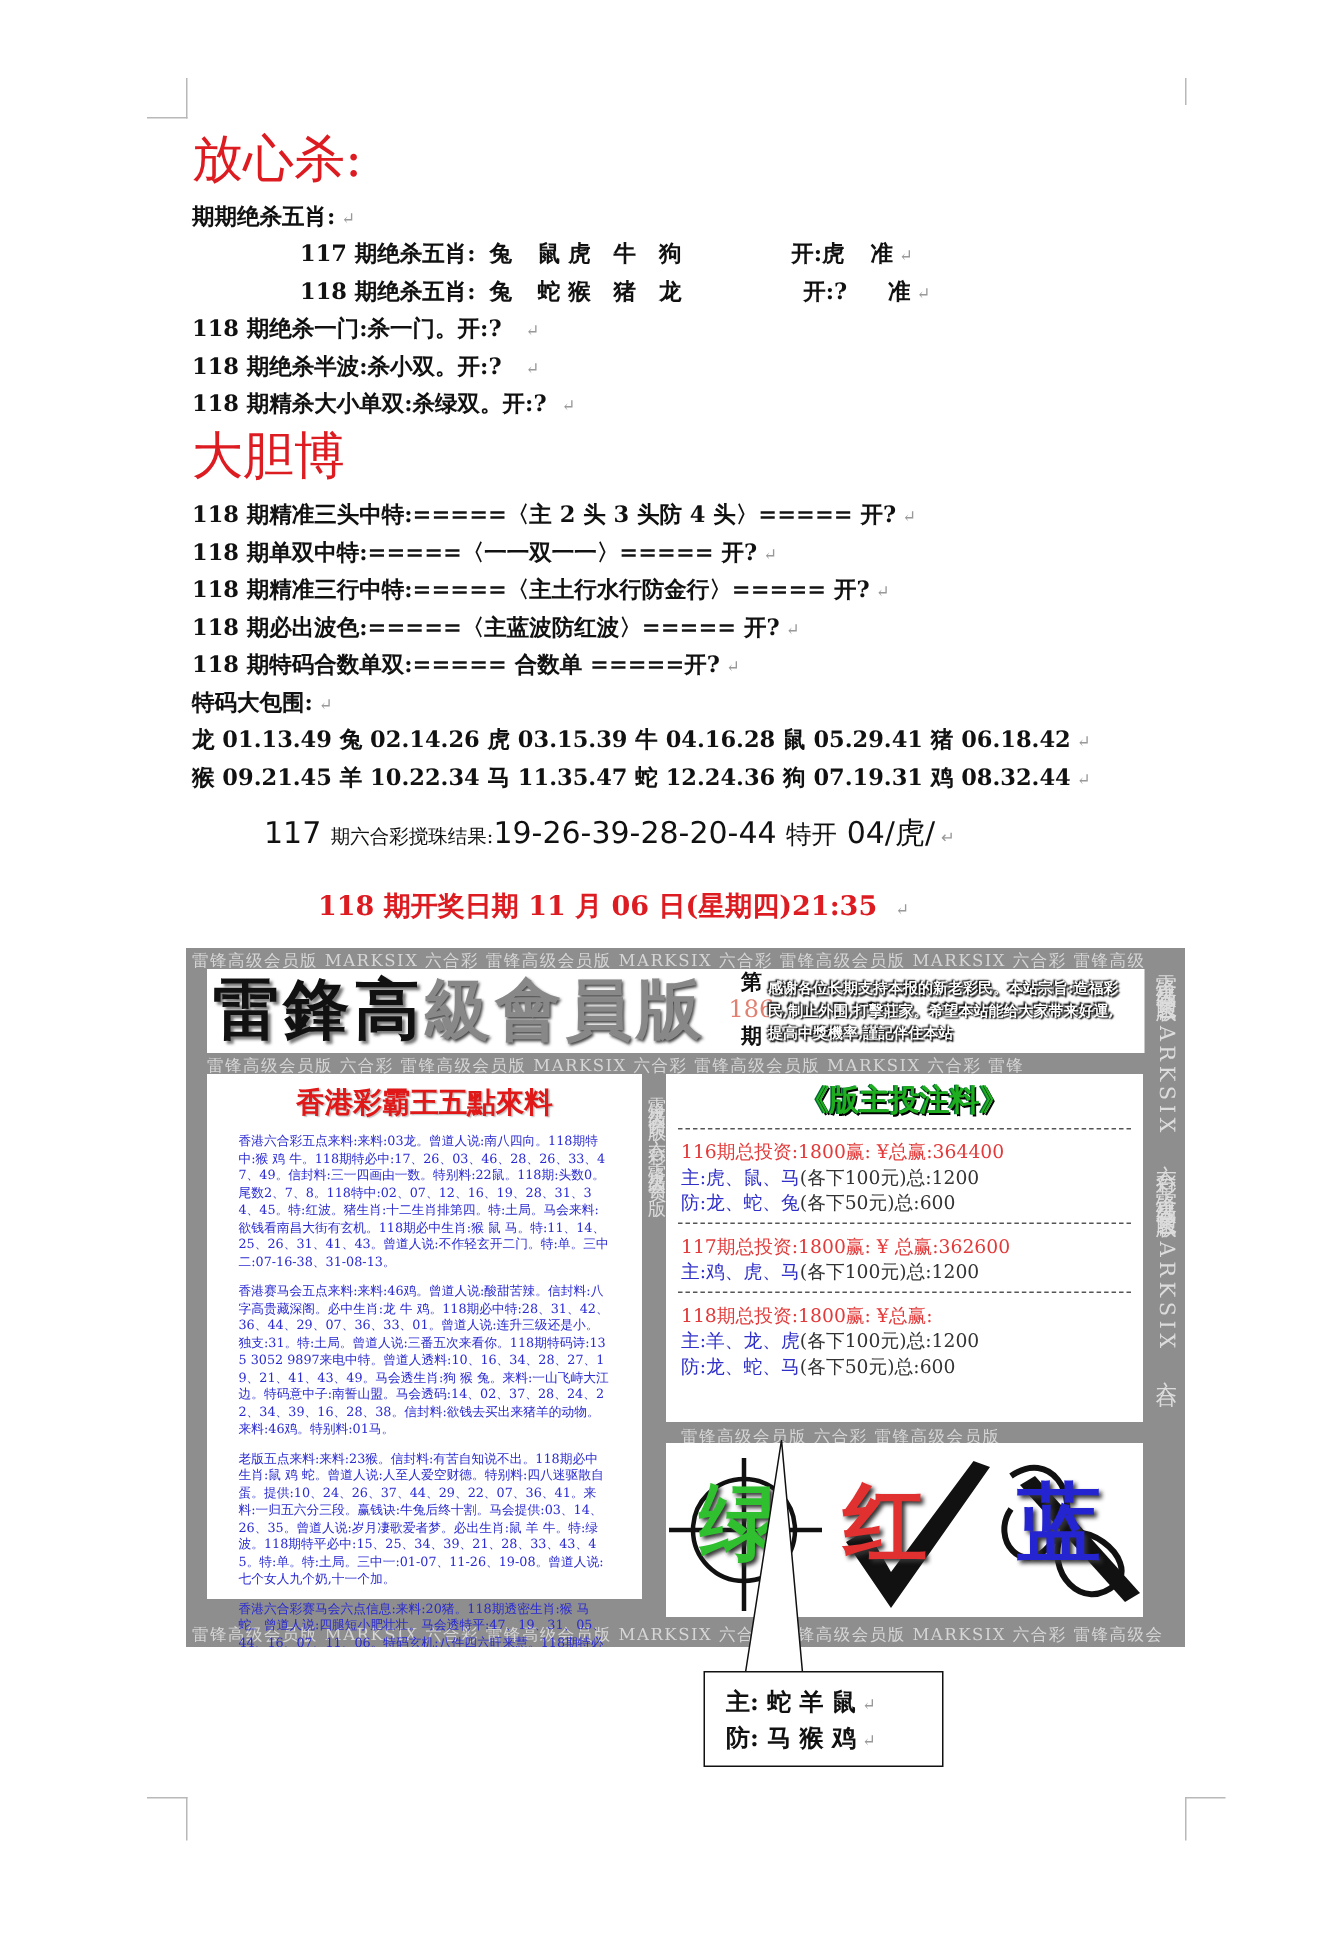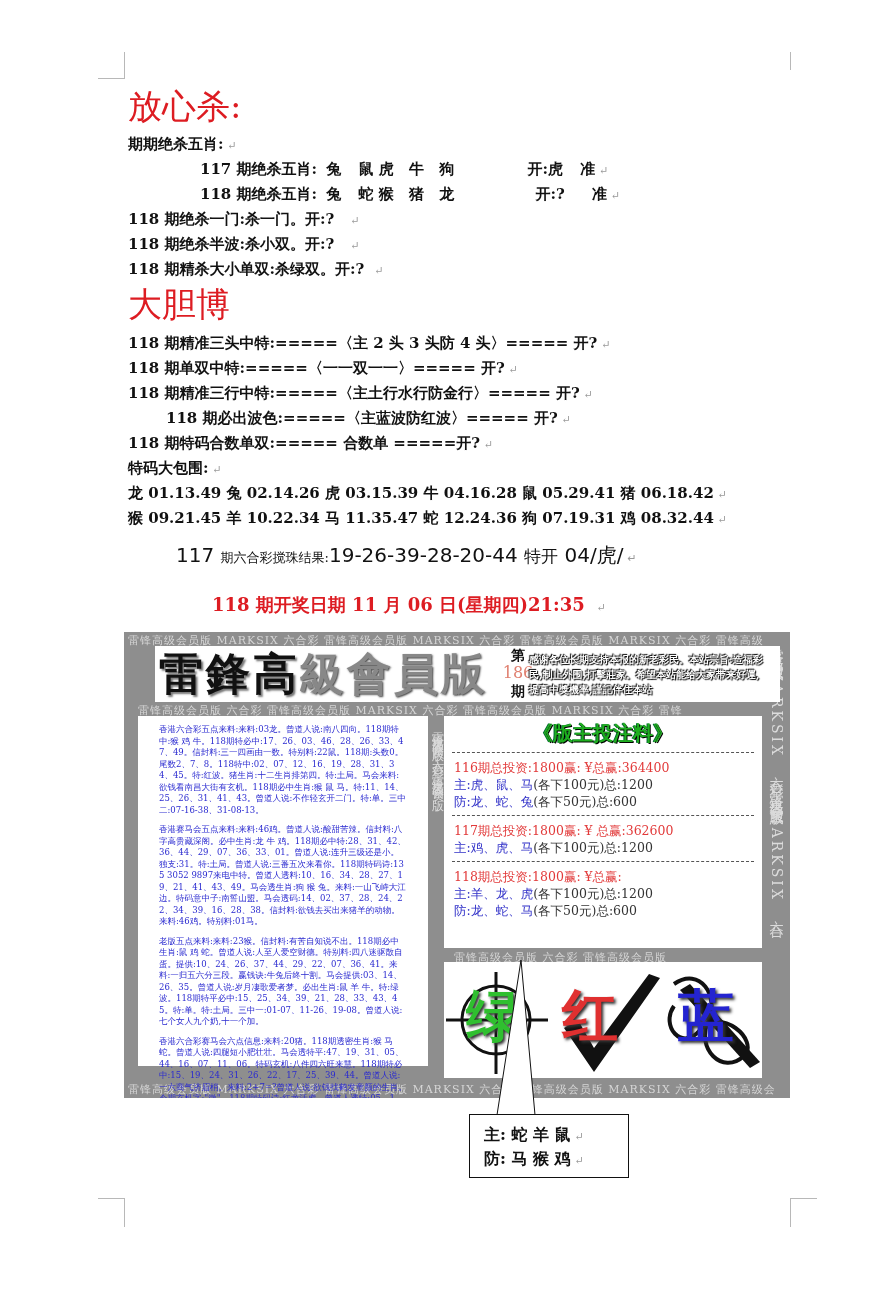--- a/index.html
+++ b/index.html
@@ -19,21 +19,21 @@
 
   .result { position:absolute; left:176px; top:541px; font-size:20px; line-height:28px; white-space:nowrap; font-family:"DejaVu Sans","Liberation Sans",sans-serif; }
   .result .bold { font-weight:normal; }
   .result .cn { font-family:"DejaVu Serif","Liberation Serif",serif; font-size:13px; }
   .draw { position:absolute; left:212px; top:593px; color:#dd1c22; font-weight:bold; font-size:18px; white-space:nowrap; line-height:24px; }
 
   
   .banner { position:absolute; left:124px; top:632px; width:666px; height:466px; background:#8e8e8e; overflow:hidden; }
   .wm-row { position:absolute; color:#d6d6d6; font-size:11px; white-space:nowrap; letter-spacing:1px; font-family:"DejaVu Serif",serif; }
   .wm-col { position:absolute; color:#dcdcdc; font-size:14px; writing-mode:vertical-rl; letter-spacing:3px; font-family:"DejaVu Serif",serif; }
-  .hdr { position:absolute; left:14px; top:14px; width:625px; height:56px; background:#fff;margin-left:17px; }
+  .hdr { position:absolute; left:14px; top:14px; width:625px; height:56px; background:#fff; }
   .hdr-title { position:absolute; left:4px; top:2px; font-size:44px; line-height:52px; font-weight:bold; letter-spacing:3px; font-family:"DejaVu Serif",serif; }
   .hdr-title .t1 { color:#111; text-shadow:2px 2px 2px #777; }
   .hdr-title .t2 { color:#888; text-shadow:1px 1px 2px #444; }
   .issue { position:absolute; left:346px; top:0; width:34px; text-align:center; font-weight:bold; font-size:14px; line-height:18px; }
   .issue .num { color:#e08070; font-size:16px; font-weight:normal; }
   .hdr-note { position:absolute; left:374px; top:6px; width:236px; font-size:10px; line-height:15px; color:#fff; font-weight:bold;
               text-shadow:0 0 1px #000, 1px 1px 1px #000, -1px -1px 1px #000; }
   .panel-l { position:absolute; left:14px; top:84px; width:290px; height:350px; background:#fff; }
   .panel-l .ttl { text-align:center; color:#e01818; font-size:19px; font-weight:bold; margin-top:6px; text-shadow:1px 1px 1px #bbb; }
   .panel-l .para { color:#2a2ad0; font-size:8.5px; line-height:11.5px; padding:0 21px; margin-top:8px; word-break:break-all; }
@@ -84,21 +84,21 @@
   <span class="sp" style="width:22px"></span><span>准</span><span class="mark">↵</span>
 </div>
 <div class="line" style="top:209px;"><span>118 期绝杀一门:杀一门。开:?</span><span class="mark" style="margin-left:16px">↵</span></div>
 <div class="line" style="top:234px;"><span>118 期绝杀半波:杀小双。开:?</span><span class="mark" style="margin-left:16px">↵</span></div>
 <div class="line" style="top:259px;"><span>118 期精杀大小单双:杀绿双。开:?</span><span class="mark" style="margin-left:10px">↵</span></div>
 
 <div class="h-red" style="top:284px;">大胆博</div>
 <div class="line" style="top:333px;"><span>118 期精准三头中特:=====〈主 2 头 3 头防 4 头〉===== 开?</span><span class="mark">↵</span></div>
 <div class="line" style="top:358px;"><span>118 期单双中特:=====〈一一双一一〉===== 开?</span><span class="mark">↵</span></div>
 <div class="line" style="top:383px;"><span>118 期精准三行中特:=====〈主土行水行防金行〉===== 开?</span><span class="mark">↵</span></div>
-<div class="line" style="top:408px;margin-left:38px;"><span>118 期必出波色:=====〈主蓝波防红波〉===== 开?</span><span class="mark">↵</span></div>
+<div class="line" style="top:408px;"><span>118 期必出波色:=====〈主蓝波防红波〉===== 开?</span><span class="mark">↵</span></div>
 <div class="line" style="top:433px;"><span>118 期特码合数单双:===== 合数单 =====开?</span><span class="mark">↵</span></div>
 <div class="line" style="top:458px;"><span>特码大包围:</span><span class="mark">↵</span></div>
 <div class="line" style="top:483px;"><span>龙 01.13.49 兔 02.14.26 虎 03.15.39 牛 04.16.28 鼠 05.29.41 猪 06.18.42</span><span class="mark">↵</span></div>
 <div class="line" style="top:508px;"><span>猴 09.21.45 羊 10.22.34 马 11.35.47 蛇 12.24.36 狗 07.19.31 鸡 08.32.44</span><span class="mark">↵</span></div>
 
 <div class="result">
   <span class="bold">117</span>
   <span class="cn">期六合彩搅珠结果:</span><span class="bold">19-26-39-28-20-44</span>
   <span class="cn" style="font-size:17px">特开</span>
   <span class="bold">04/虎/</span><span class="mark">↵</span>
@@ -118,20 +118,21 @@
     </div>
     <div class="issue">
       <div>第</div>
       <div class="num">186</div>
       <div>期</div>
     </div>
     <div class="hdr-note">感谢各位长期支持本报的新老彩民。本站宗旨:造福彩民,制止外围,打擊莊家。希望本站能给大家带来好運,提高中獎機率,謹記伴住本站</div>
   </div>
 
   <div class="panel-l">
+    <div class="ttl">香港彩霸王五點來料</div>
     <div class="para">香港六合彩五点来料:来料:03龙。曾道人说:南八四向。118期特中:猴 鸡 牛。118期特必中:17、26、03、46、28、26、33、47、49。信封料:三一四画由一数。特别料:22鼠。118期:头数0。尾数2、7、8。118特中:02、07、12、16、19、28、31、34、45。特:红波。猪生肖:十二生肖排第四。特:土局。马会来料:欲钱看南昌大街有玄机。118期必中生肖:猴 鼠 马。特:11、14、25、26、31、41、43。曾道人说:不作轻玄开二门。特:单。三中二:07-16-38、31-08-13。</div>
     <div class="para">香港赛马会五点来料:来料:46鸡。曾道人说:酸甜苦辣。信封料:八字高贵藏深阁。必中生肖:龙 牛 鸡。118期必中特:28、31、42、36、44、29、07、36、33、01。曾道人说:连升三级还是小。独支:31。特:土局。曾道人说:三番五次来看你。118期特码诗:135 3052 9897来电中特。曾道人透料:10、16、34、28、27、19、21、41、43、49。马会透生肖:狗 猴 兔。来料:一山飞峙大江边。特码意中子:南誓山盟。马会透码:14、02、37、28、24、22、34、39、16、28、38。信封料:欲钱去买出来猪羊的动物。来料:46鸡。特别料:01马。</div>
     <div class="para">老版五点来料:来料:23猴。信封料:有苦自知说不出。118期必中生肖:鼠 鸡 蛇。曾道人说:人至人爱空财德。特别料:四八迷驱散自蛋。提供:10、24、26、37、44、29、22、07、36、41。来料:一归五六分三段。赢钱诀:牛兔后终十割。马会提供:03、14、26、35。曾道人说:岁月凄歌爱者梦。必出生肖:鼠 羊 牛。特:绿波。118期特平必中:15、25、34、39、21、28、33、43、45。特:单。特:土局。三中一:01-07、11-26、19-08。曾道人说:七个女人九个奶,十一个加。</div>
     <div class="para">香港六合彩赛马会六点信息:来料:20猪。118期透密生肖:猴 马 蛇。曾道人说:四腿短小肥壮壮。马会透特平:47、19、31、05、44、16、07、11、06。特码玄机:八件四六旺来慧。118期特必中:15、19、24、31、26、22、17、25、39、44。曾道人说:一六商气济眉梢。来料:2+7=?曾道人说:欲钱找鹤发童颜的生肖。今期玄机字:"微"。118期特码诗:红龙活虎。曾道人透特:05、18、08、26、34、43、46、49。曾道人透特生肖:鼠 牛。</div>
   </div>
   <div class="sep-col">
     <div class="wm-col" style="left:1px; top:6px; font-size:12px;">雷锋高级会员版 六合彩 雷锋高级会员 版</div>
   </div>
 
   <div class="panel-r">

